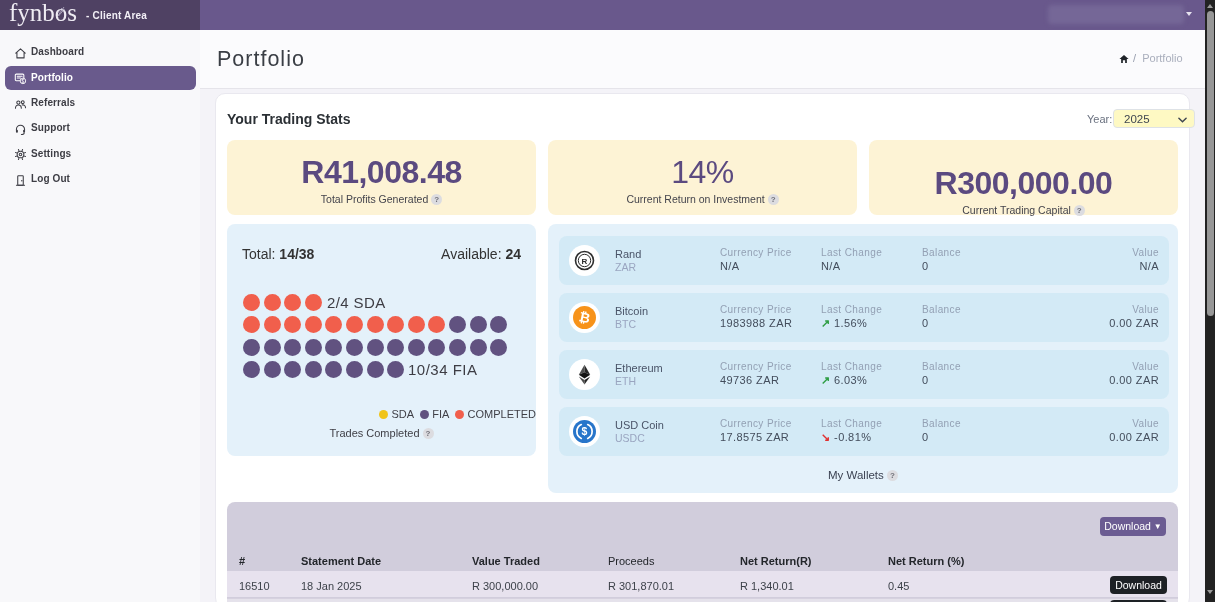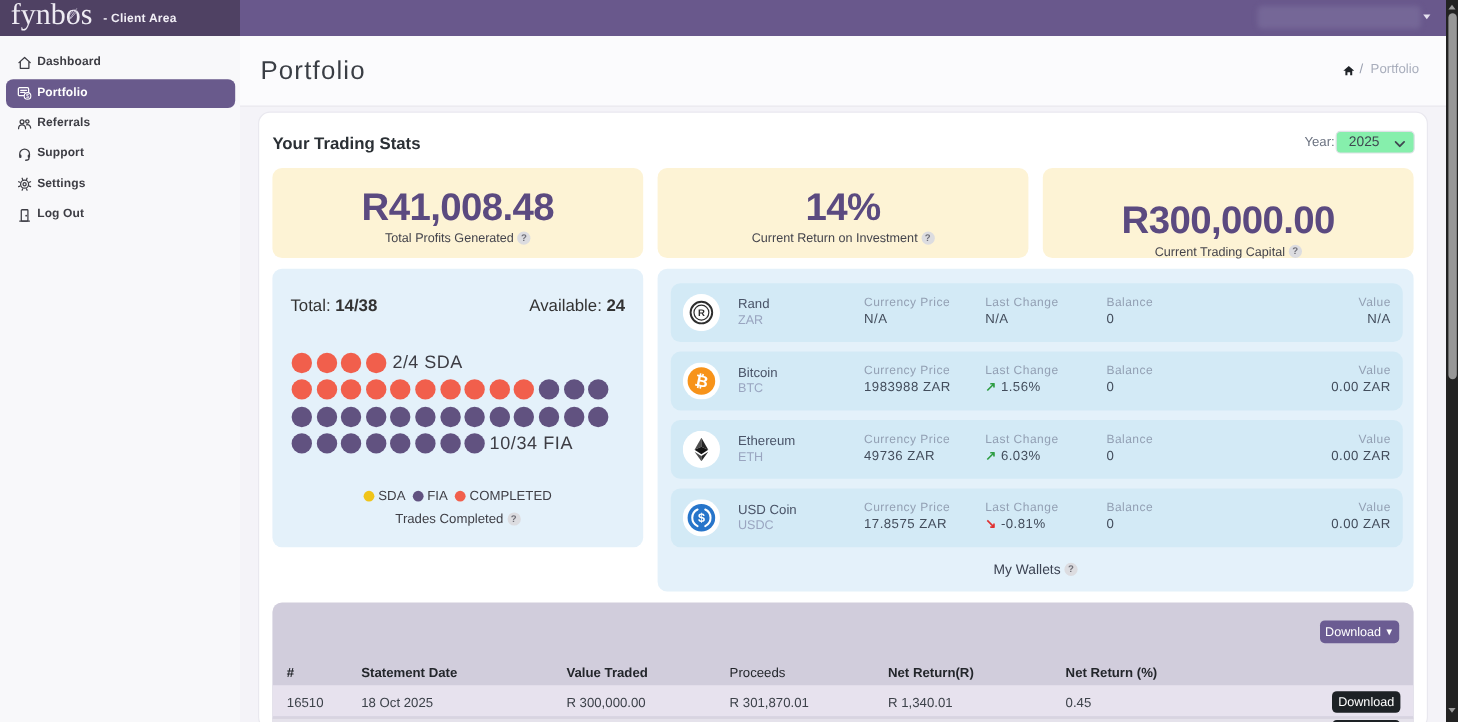--- a/index.html
+++ b/index.html
@@ -69,32 +69,32 @@
         <path d="M0 7 L8 0 L16 7 H13 V14 H10 V9 H6 V14 H3 V7 Z" fill="#1f2328"></path>
       </svg>
     </div>
 <div style="position:absolute;left:933px;top:22px;font-size:11px;color:#989eae">/&nbsp; <span style="color:#a9aebc">Portfolio</span></div>
 </div>
 
 <div style="position:absolute;left:200px;top:89px;width:1005px;height:513px;background:#f4f3f8">
 <div style="position:absolute;left:15px;top:4px;width:975px;height:515px;background:#fff;border:1px solid #e9e8ef;border-radius:10px">
 <div style="position:absolute;left:11px;top:17px;font-size:14px;font-weight:700;color:#2b3035">Your Trading Stats</div>
 <div style="position:absolute;left:871px;top:19px;font-size:11px;color:#6b7280">Year:</div>
-<div style="position:absolute;left:897px;top:15px;width:66px;height:19px;border:1px solid #dee2e6;border-radius:4px;background:#86efac">
+<div style="position:absolute;left:897px;top:15px;width:82px;height:19px;border:1px solid #dee2e6;border-radius:4px;background:#fef9c3">
 <span style="position:absolute;left:10px;top:2.5px;font-size:11.5px;color:#3f4650">2025</span>
 <svg width="9" height="6" viewBox="0 0 10 6" style="position:absolute;right:7px;top:6.5px">
           <path d="M1 1 L5 5 L9 1" stroke="#3f4650" stroke-width="1.6" fill="none" stroke-linecap="round"></path>
         </svg>
 </div>
 <div style="position:absolute;left:11px;top:46px;width:309px;height:75px;background:#fdf3d5;border-radius:8px;text-align:center">
 <div style="margin-top:15px;font-size:32px;font-weight:700;color:#5b4a80;letter-spacing:-0.5px;line-height:34px">R41,008.48</div>
 <div style="margin-top:4px;font-size:10.5px;color:#44444c">Total Profits Generated <span style="display:inline-block;width:11px;height:11px;line-height:11px;border-radius:50%;background:#dcdce0;color:#707078;font-size:8px;text-align:center;vertical-align:1px;font-weight:700">?</span></div>
       </div>
 <div style="position:absolute;left:332px;top:46px;width:309px;height:75px;background:#fdf3d5;border-radius:8px;text-align:center">
-<div style="margin-top:15px;font-size:32px;font-weight:700;color:#5b4a80;letter-spacing:-0.5px;line-height:34px">14%</div>
+<div style="margin-top:15px;font-size:32px;font-weight:400;color:#5b4a80;letter-spacing:-0.5px;line-height:34px">14%</div>
 <div style="margin-top:4px;font-size:10.5px;color:#44444c">Current Return on Investment <span style="display:inline-block;width:11px;height:11px;line-height:11px;border-radius:50%;background:#dcdce0;color:#707078;font-size:8px;text-align:center;vertical-align:1px;font-weight:700">?</span></div>
       </div>
 <div style="position:absolute;left:653px;top:46px;width:309px;height:75px;background:#fdf3d5;border-radius:8px;text-align:center">
 <div style="margin-top:26px;font-size:32px;font-weight:700;color:#5b4a80;letter-spacing:-0.5px;line-height:34px">R300,000.00</div>
 <div style="margin-top:4px;font-size:10.5px;color:#44444c">Current Trading Capital <span style="display:inline-block;width:11px;height:11px;line-height:11px;border-radius:50%;background:#dcdce0;color:#707078;font-size:8px;text-align:center;vertical-align:1px;font-weight:700">?</span></div>
       </div>
 
 <div style="position:absolute;left:11px;top:130px;width:309px;height:232px;background:#e4f1fa;border-radius:8px">
 <div style="position:absolute;left:15px;top:22px;font-size:14px;color:#333">Total: <b>14/38</b></div>
 <div style="position:absolute;right:15px;top:22px;font-size:14px;color:#333">Available: <b>24</b></div>
@@ -131,21 +131,21 @@
         <div style="position:absolute;left:16.0px;top:137.0px;width:17px;height:17px;border-radius:50%;background:#615280"></div>
         <div style="position:absolute;left:36.6px;top:137.0px;width:17px;height:17px;border-radius:50%;background:#615280"></div>
         <div style="position:absolute;left:57.2px;top:137.0px;width:17px;height:17px;border-radius:50%;background:#615280"></div>
         <div style="position:absolute;left:77.8px;top:137.0px;width:17px;height:17px;border-radius:50%;background:#615280"></div>
         <div style="position:absolute;left:98.4px;top:137.0px;width:17px;height:17px;border-radius:50%;background:#615280"></div>
         <div style="position:absolute;left:119.0px;top:137.0px;width:17px;height:17px;border-radius:50%;background:#615280"></div>
         <div style="position:absolute;left:139.6px;top:137.0px;width:17px;height:17px;border-radius:50%;background:#615280"></div>
         <div style="position:absolute;left:160.2px;top:137.0px;width:17px;height:17px;border-radius:50%;background:#615280"></div>
 <div style="position:absolute;left:100px;top:69.5px;font-size:15px;color:#3d3d44;letter-spacing:.4px">2/4 SDA</div>
 <div style="position:absolute;left:181px;top:137px;font-size:15px;color:#3d3d44;letter-spacing:.5px">10/34 FIA</div>
-<div style="position:absolute;left:0;top:184px;width:309px;text-align:center;font-size:11px;color:#3f3f46">
+<div style="position:absolute;left:0;top:184px;width:309px;text-align:right;font-size:11px;color:#3f3f46">
 <span style="display:inline-block;width:9px;height:9px;border-radius:50%;background:#f0c419;vertical-align:-1px"></span> SDA&nbsp;
 <span style="display:inline-block;width:9px;height:9px;border-radius:50%;background:#615280;vertical-align:-1px"></span> FIA&nbsp;
 <span style="display:inline-block;width:9px;height:9px;border-radius:50%;background:#f15f4c;vertical-align:-1px"></span> COMPLETED</div>
 <div style="position:absolute;left:0;top:203px;width:309px;text-align:center;font-size:11px;color:#3f3f46">Trades Completed <span style="display:inline-block;width:11px;height:11px;line-height:11px;border-radius:50%;background:#dcdce0;color:#707078;font-size:8px;text-align:center;vertical-align:1px;font-weight:700">?</span></div>
 </div>
 
 <div style="position:absolute;left:332px;top:130px;width:630px;height:269px;background:#e4f1fa;border-radius:8px">
 <div style="position:absolute;left:11px;top:12px;width:610px;height:49px;background:#d3eaf6;border-radius:8px">
 <div style="position:absolute;left:10px;top:9px"><svg width="31" height="31" viewBox="0 0 31 31">
               <circle cx="15.5" cy="15.5" r="15.5" fill="#fff"></circle>
@@ -206,21 +206,21 @@
 <div style="position:absolute;left:873px;top:14.5px;width:66px;height:19px;background:#6b5c92;border-radius:4px;color:#fff;font-size:10.5px;text-align:center;line-height:19px">Download <span style="font-size:8px;vertical-align:1px">▼</span></div>
 <div style="position:absolute;left:12px;top:53px;font-size:11px;font-weight:700;color:#23262b">#</div>
         <div style="position:absolute;left:74px;top:53px;font-size:11px;font-weight:700;color:#23262b">Statement Date</div>
         <div style="position:absolute;left:245px;top:53px;font-size:11px;font-weight:700;color:#23262b">Value Traded</div>
         <div style="position:absolute;left:381px;top:53px;font-size:11px;font-weight:400;color:#23262b">Proceeds</div>
         <div style="position:absolute;left:513px;top:53px;font-size:11px;font-weight:700;color:#23262b">Net Return(R)</div>
         <div style="position:absolute;left:661px;top:53px;font-size:11px;font-weight:700;color:#23262b">Net Return (%)</div>
 <div style="position:absolute;left:0;top:69px;width:951px;height:26px;background:#e7e2ee"></div>
 <div style="position:absolute;left:0;top:95.5px;width:951px;height:12px;background:#e5e2eb;border-top:1px solid #d6d1df"></div>
 <div style="position:absolute;left:12px;top:78px;font-size:11px;color:#3d424a">16510</div>
-        <div style="position:absolute;left:74px;top:78px;font-size:11px;color:#3d424a">18 Oct 2025</div>
+        <div style="position:absolute;left:74px;top:78px;font-size:11px;color:#3d424a">18 Jan 2025</div>
         <div style="position:absolute;left:245px;top:78px;font-size:11px;color:#3d424a">R 300,000.00</div>
         <div style="position:absolute;left:381px;top:78px;font-size:11px;color:#3d424a">R 301,870.01</div>
         <div style="position:absolute;left:513px;top:78px;font-size:11px;color:#3d424a">R 1,340.01</div>
         <div style="position:absolute;left:661px;top:78px;font-size:11px;color:#3d424a">0.45</div>
 <div style="position:absolute;left:883px;top:74px;width:57px;height:18px;background:#1d2125;border-radius:4px;color:#fff;font-size:10.5px;text-align:center;line-height:18px">Download</div>
 <div style="position:absolute;left:883px;top:98px;width:57px;height:6px;background:#1d2125;border-radius:4px 4px 0 0"></div>
 </div>
 </div>
 </div>
 

